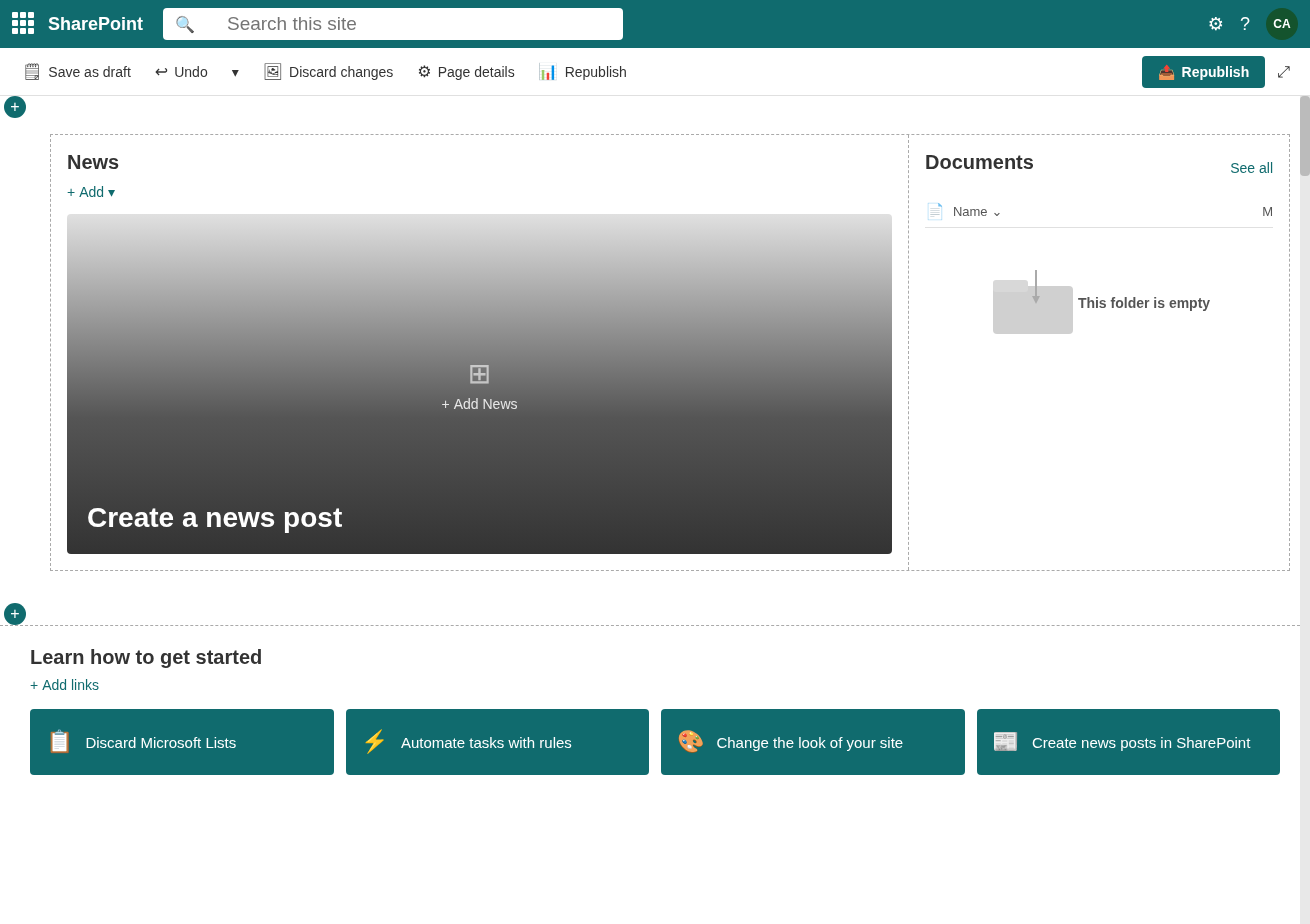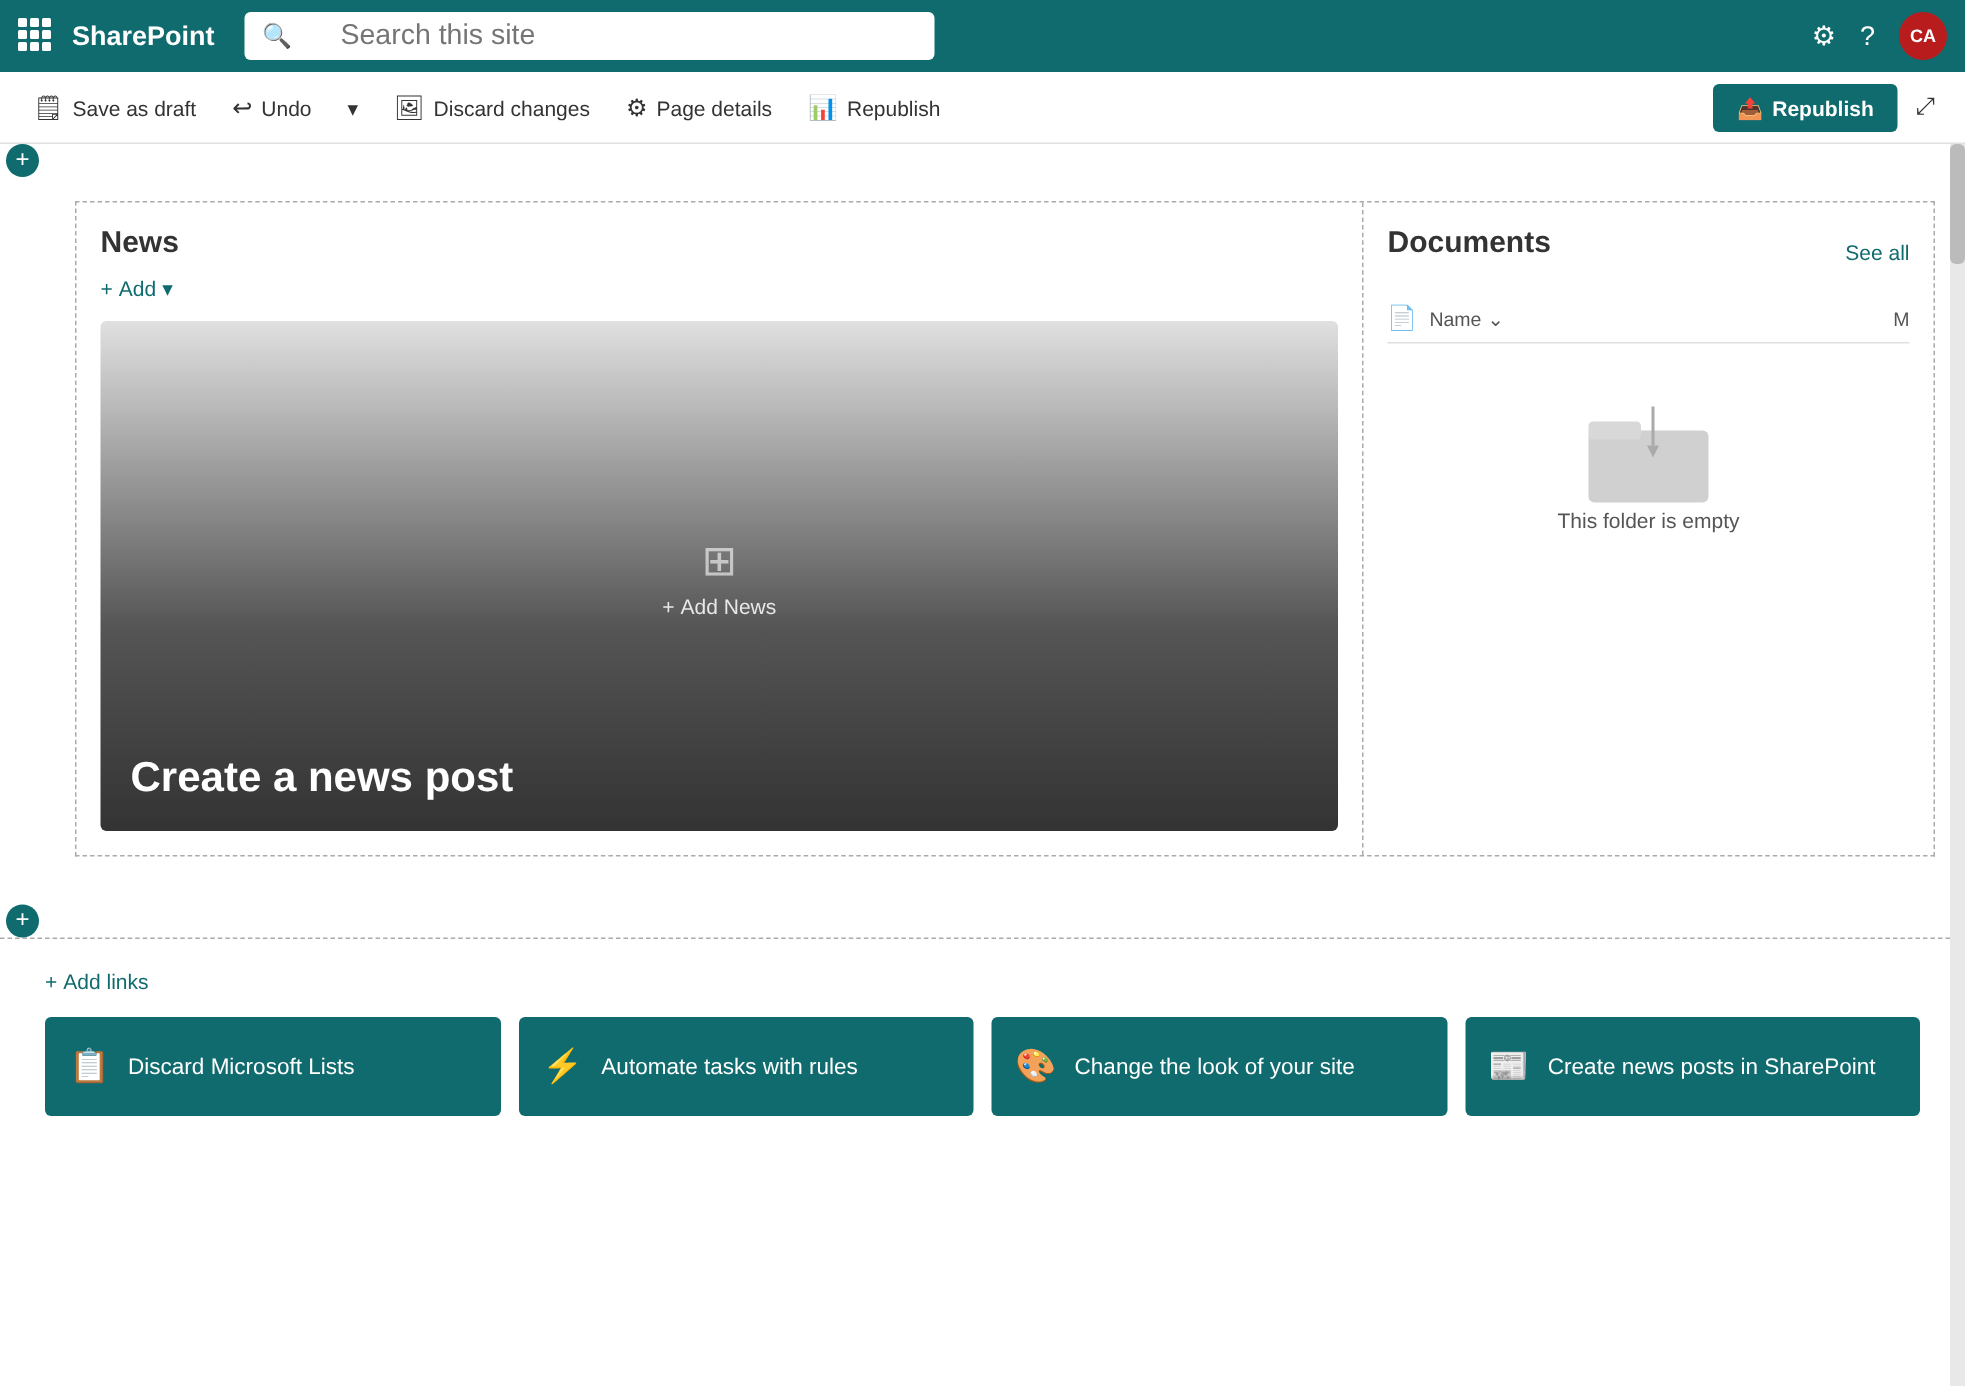--- a/index.html
+++ b/index.html
@@ -66,21 +66,21 @@
       font-size: 18px;
       background: none;
       border: none;
       display: flex;
       align-items: center;
     }
     .avatar {
       width: 32px;
       height: 32px;
       border-radius: 50%;
-      background: #b91c1c;
+      background: #14532d;
       display: flex;
       align-items: center;
       justify-content: center;
       font-size: 12px;
       font-weight: 700;
       color: white;
       cursor: pointer;
     }
 
     
@@ -257,25 +257,26 @@
       display: flex;
       align-items: flex-start;
       gap: 4px;
     }
     .docs-col-m {
       width: 30px;
       text-align: right;
     }
     .empty-folder {
       display: flex;
-      flex-direction: column;
+      flex-direction: row;
       align-items: center;
       justify-content: center;
       padding: 40px 0;
       color: #555;
+      font-weight: bold;
     }
 
     
     .bottom-section {
       padding: 20px 30px;
       border-top: 1.5px dashed #aaa;
     }
     .bottom-title {
       font-size: 20px;
       font-weight: 600;
@@ -439,20 +440,21 @@
         </div>
       </div>
     </div>
   </div>
 
   <div style="position:relative; height:22px; margin-left:0;">
     <button class="add-section-btn" style="bottom:0;">+</button>
   </div>
 
   <div class="bottom-section">
+    <div class="bottom-title">Learn how to get started</div>
     <div class="add-links-btn">
       <span>+</span>
       <span>Add links</span>
     </div>
     <div class="quick-links">
       <div class="quick-link-card">
         <span class="quick-link-icon">📋</span>
         <span>Discard Microsoft Lists</span>
       </div>
       <div class="quick-link-card">

